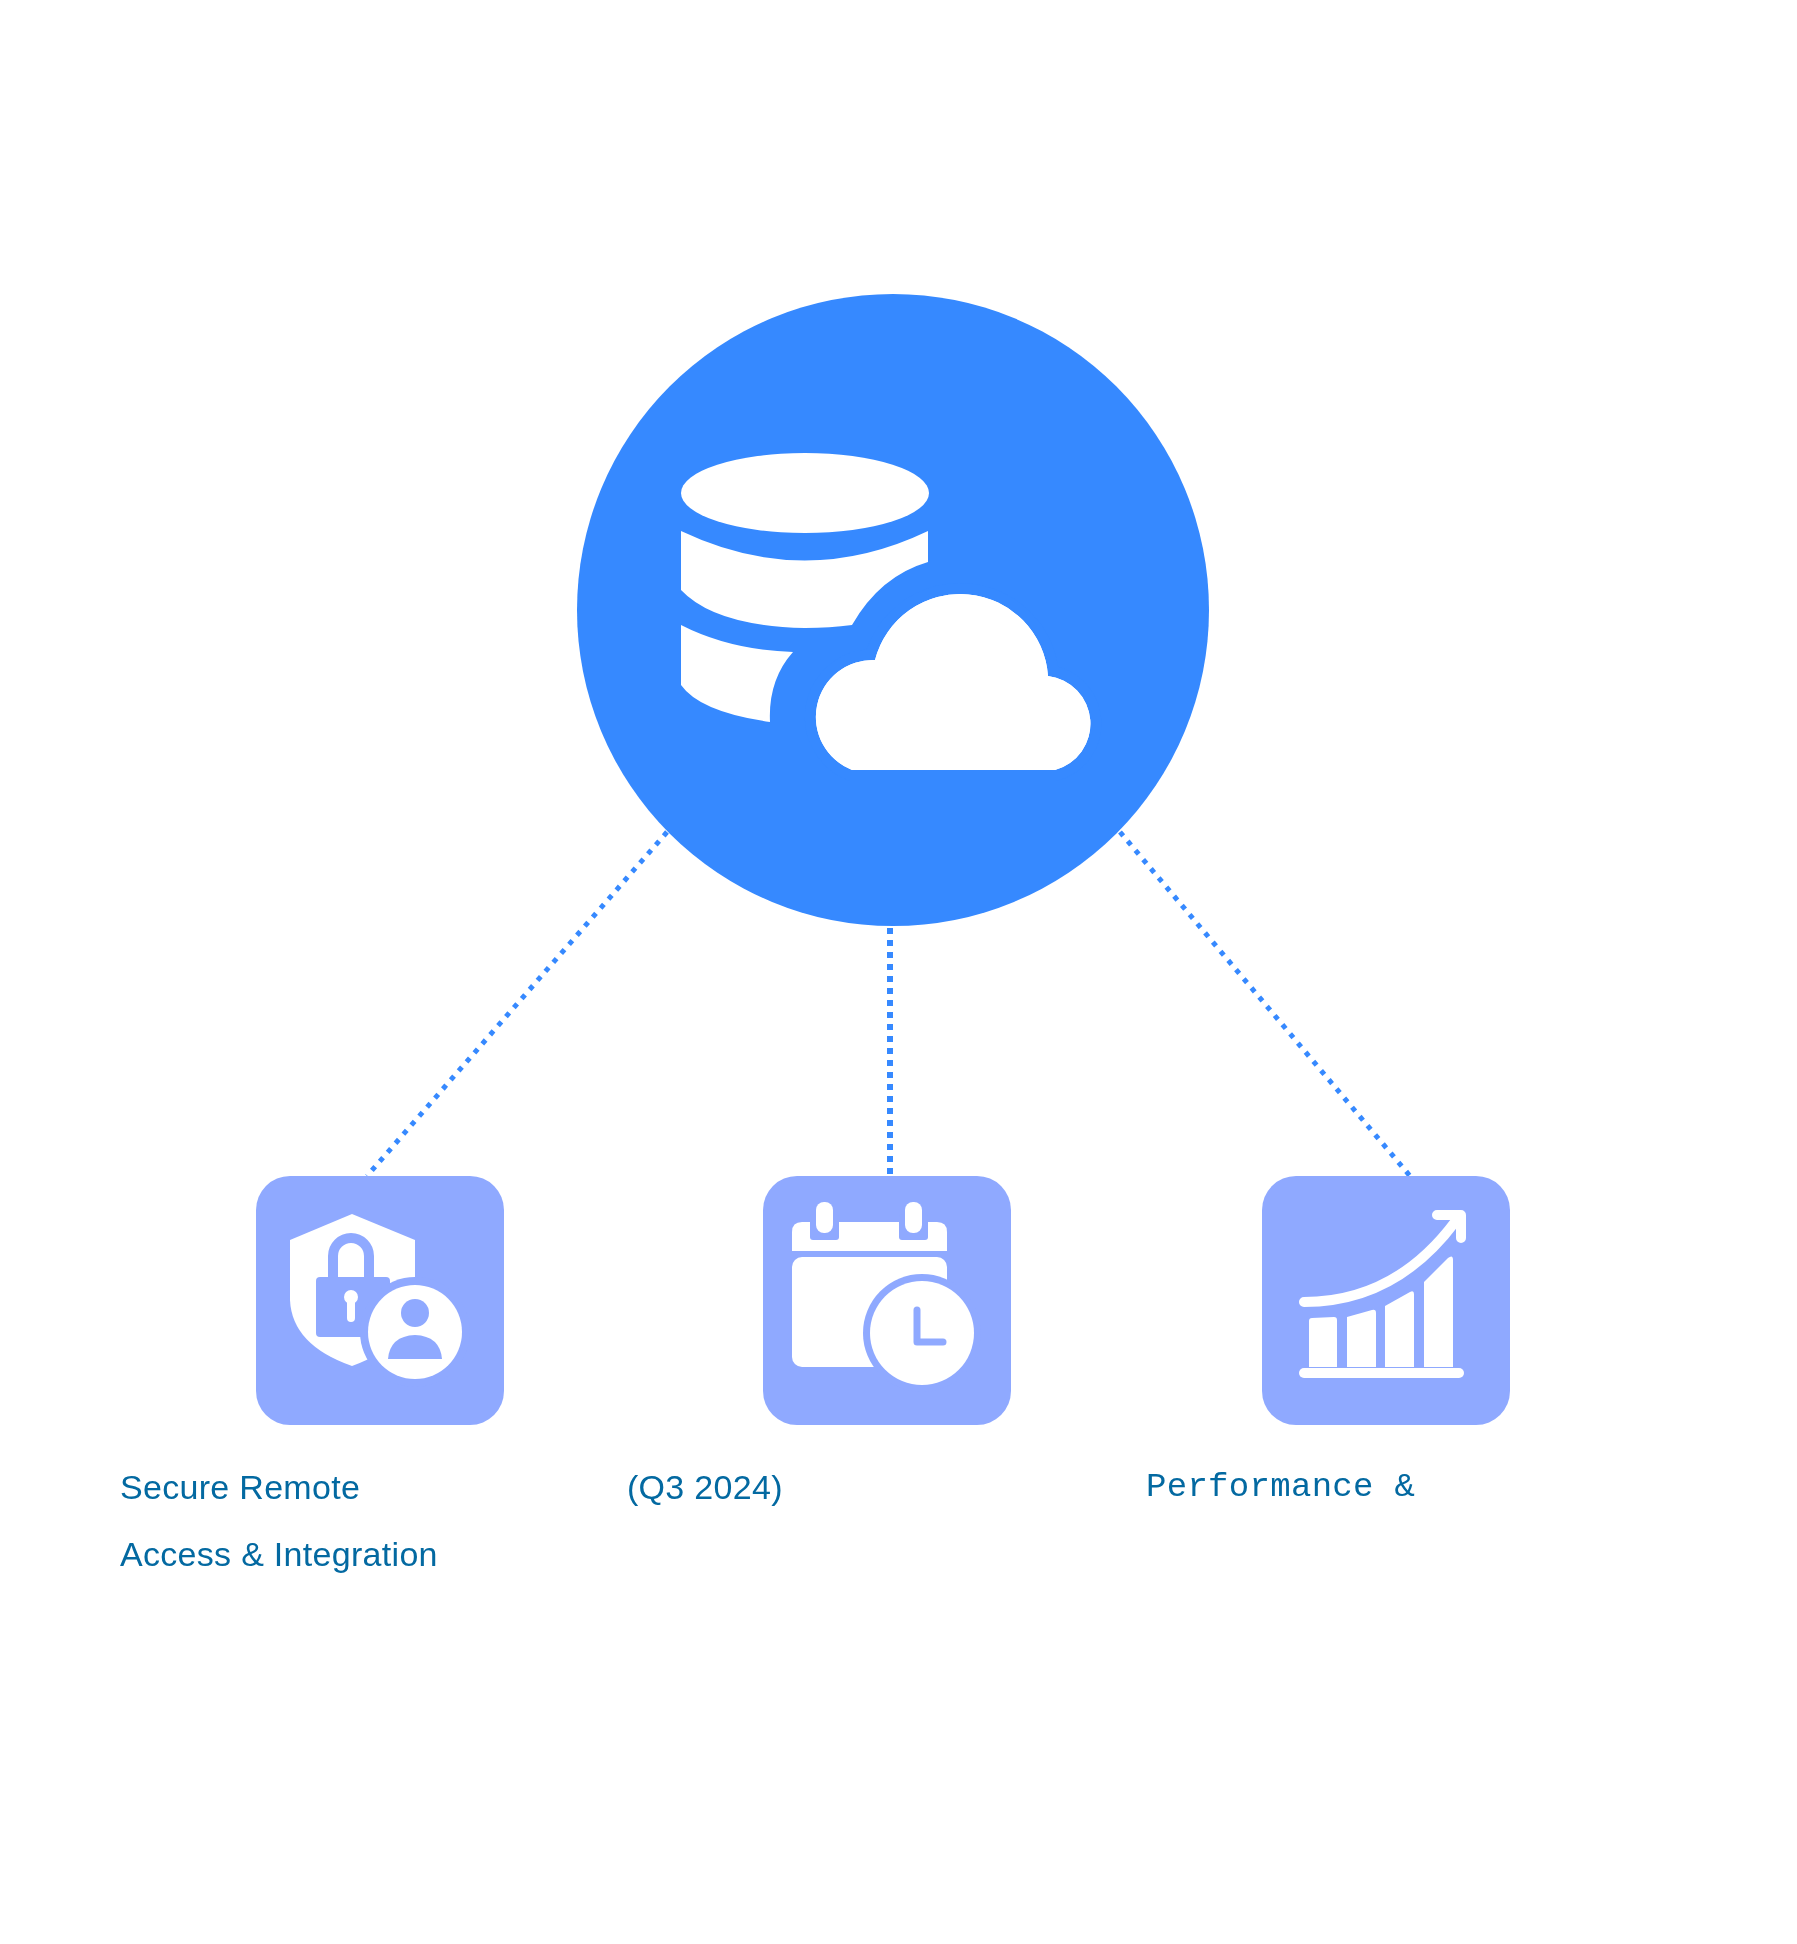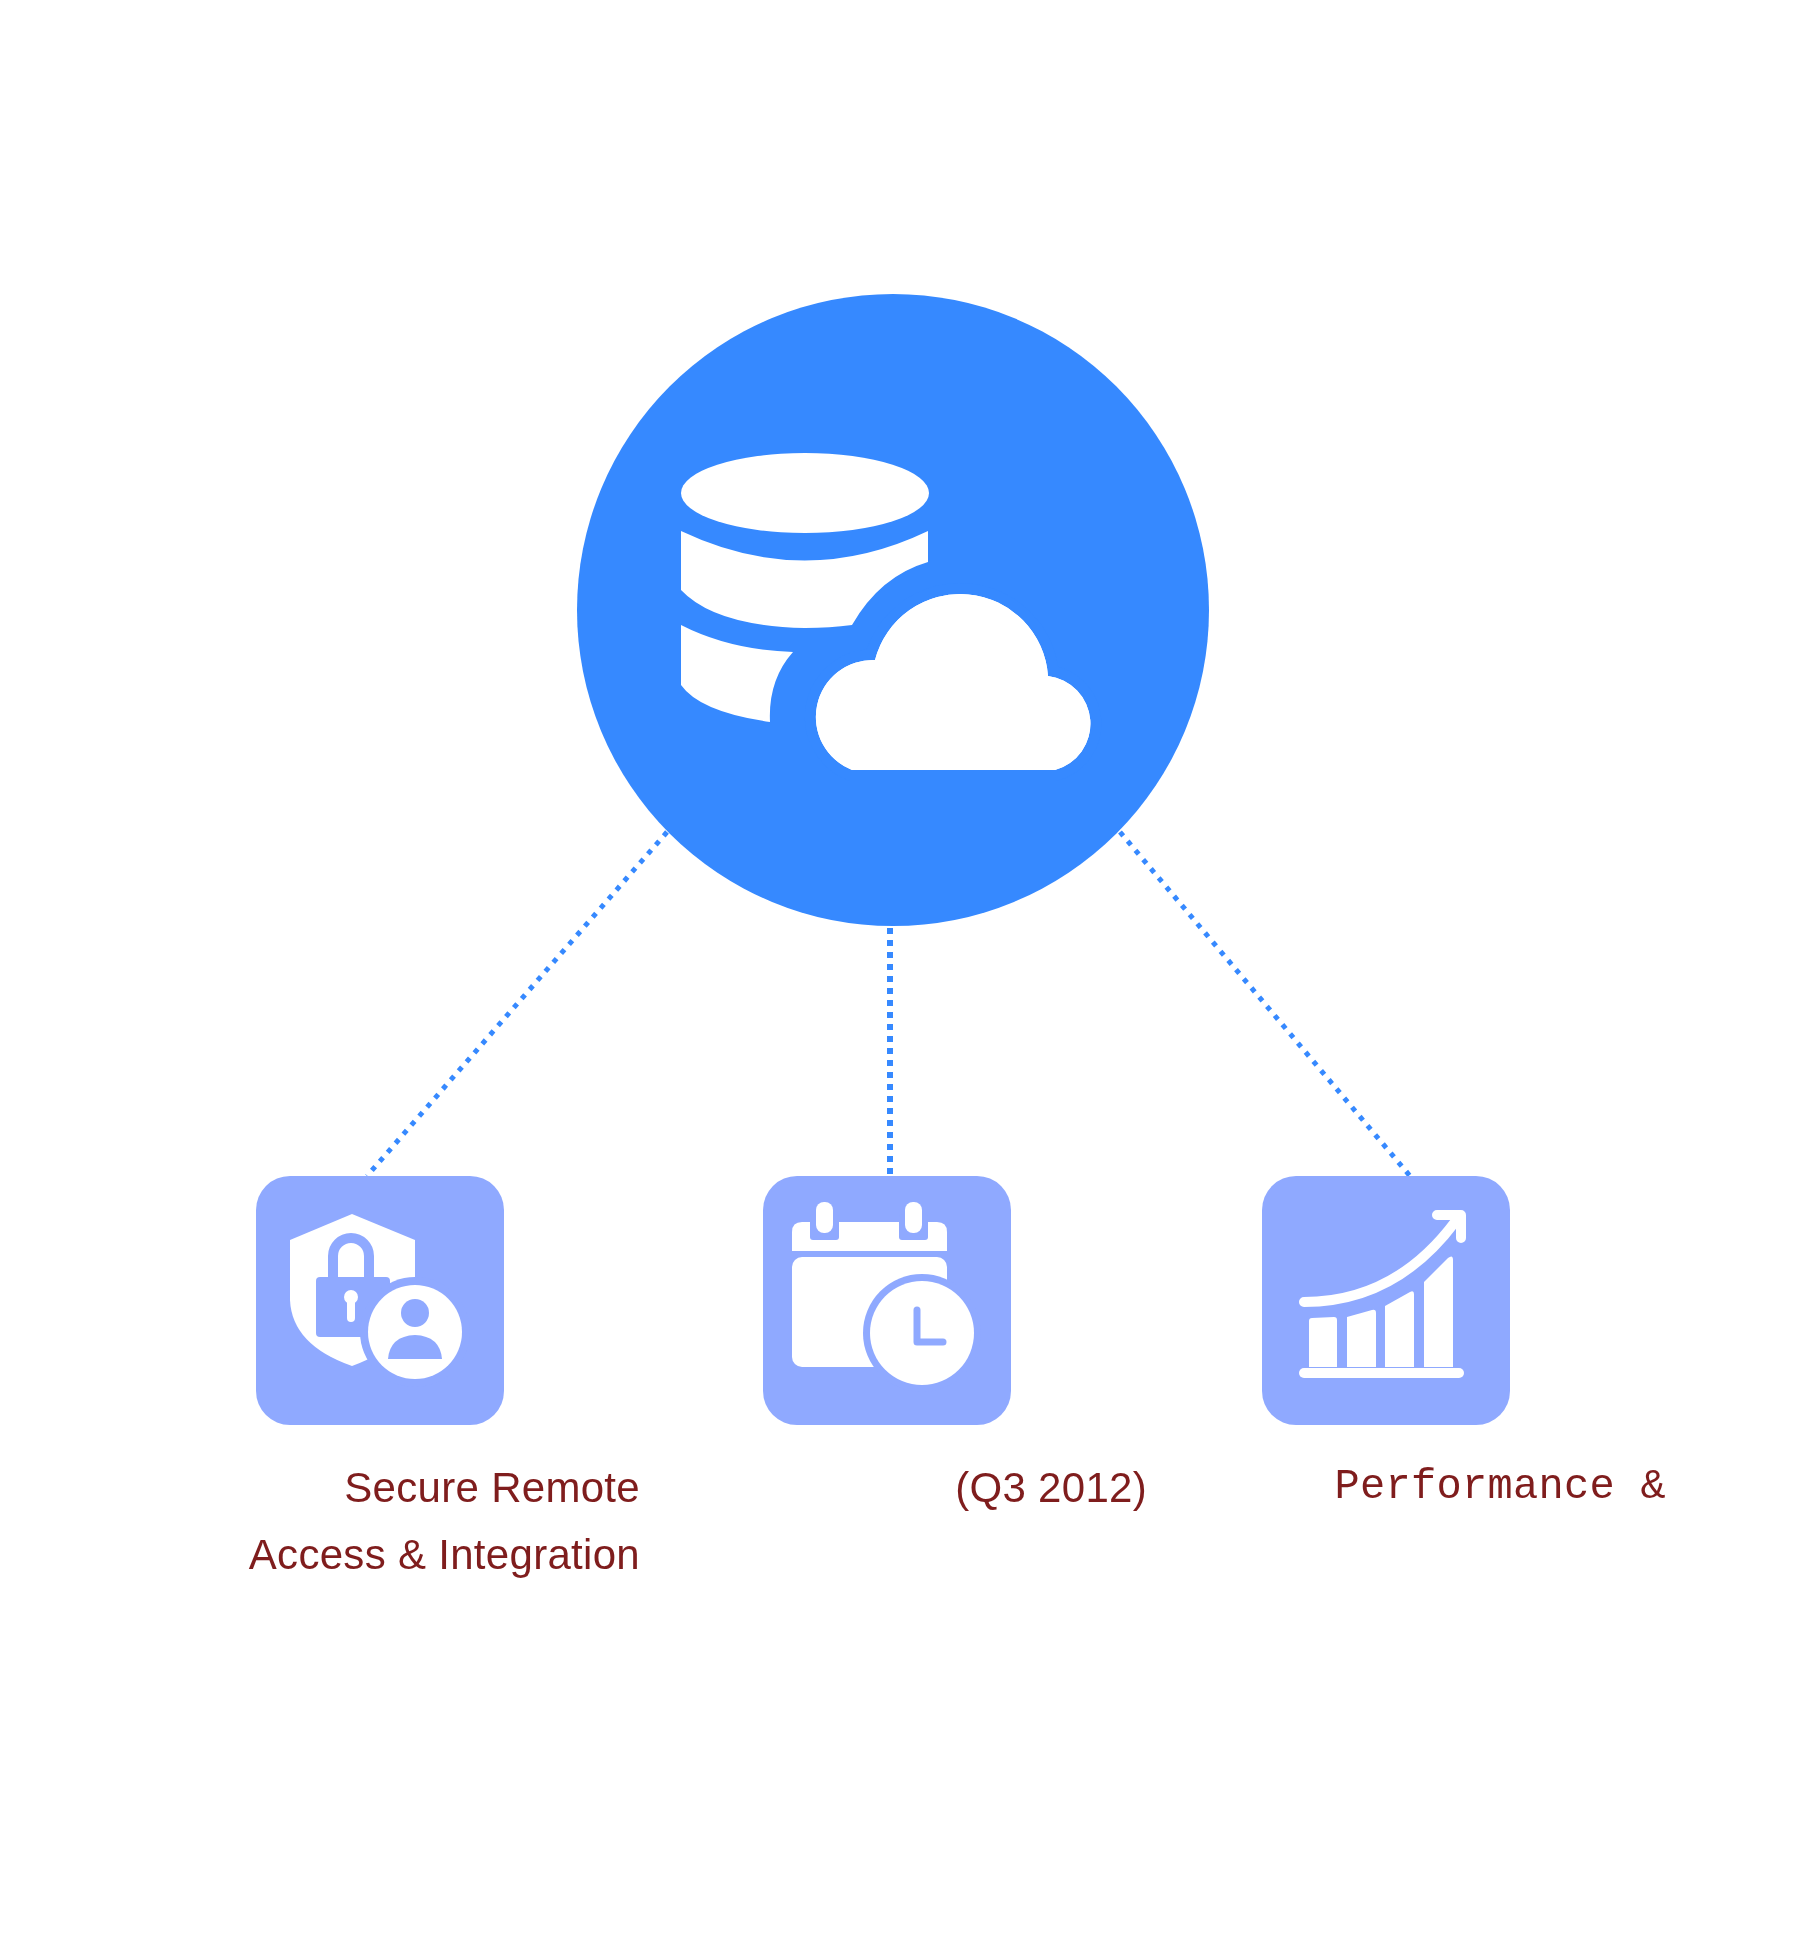--- a/index.html
+++ b/index.html
@@ -11,22 +11,22 @@
     border-radius: 50%; background: #3689FF;
   }
   .hub svg { position: absolute; left: 0; top: 0; }
   .tile {
     position: absolute; top: 1176px; width: 248px; height: 249px;
     border-radius: 34px; background: #8FA9FF;
   }
   .tile svg { position: absolute; left: 0; top: 0; }
   .label {
     position: absolute; top: 1454px; width: 520px;
-    font-family: "Liberation Sans", sans-serif; font-size: 42px; line-height: 67px;
-    color: #7f1d1d; text-align: right; letter-spacing: 0.3px;
+    font-family: "Liberation Sans", sans-serif; font-size: 34px; line-height: 67px;
+    color: #0369a1; text-align: left; letter-spacing: 0.3px;
   }
   .label span { display: block; }
 </style>
 </head>
 <body>
 
 <div class="canvas">
 
   <svg class="connectors" width="1797" height="1944">
     <line x1="667" y1="832" x2="367" y2="1176" stroke="#3689FF" stroke-width="5" stroke-dasharray="5 7"></line>
@@ -90,19 +90,19 @@
       <path d="M1304 1302 Q1395 1302 1455 1222" fill="none" stroke="#ffffff" stroke-width="10" stroke-linecap="round"></path>
       <path d="M1437 1215 L1461 1215 L1461 1238" fill="none" stroke="#ffffff" stroke-width="10" stroke-linecap="round" stroke-linejoin="round"></path>
     </svg>
   </div>
 
   <div class="label" style="left:120px;">
     <span>Secure Remote</span>
     <span>Access &amp; Integration</span>
   </div>
   <div class="label" style="left:627px;">
-    <span>(Q3 2012)</span>
+    <span>(Q3 2024)</span>
   </div>
   <div class="label" style="left:1146px;font-family:Liberation Mono, monospace;">
     <span>Performance &amp;</span>
   </div>
 
 </div>
 
 </body></html>

